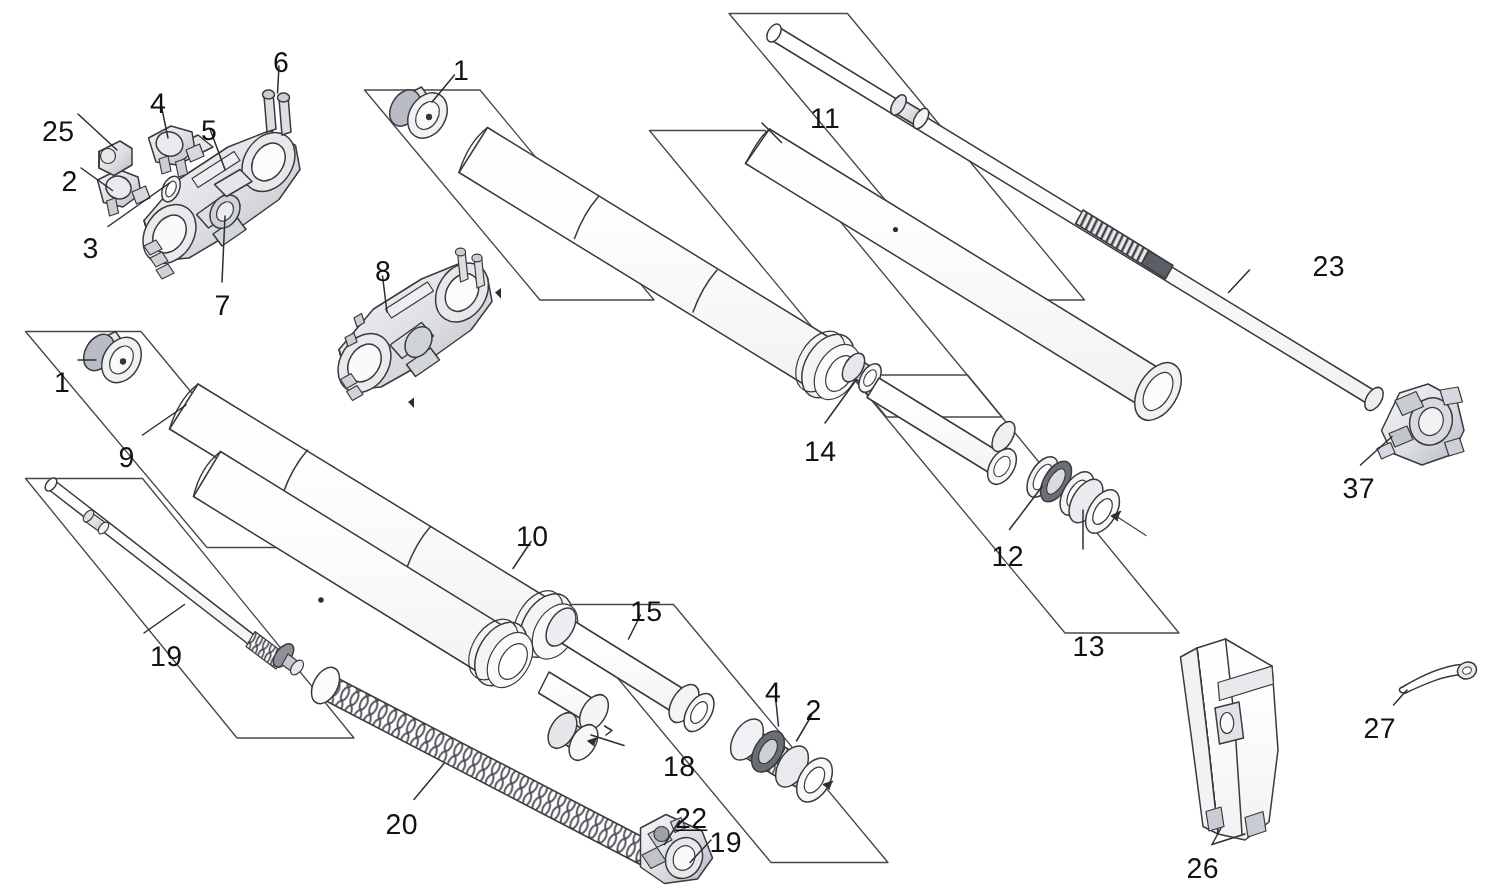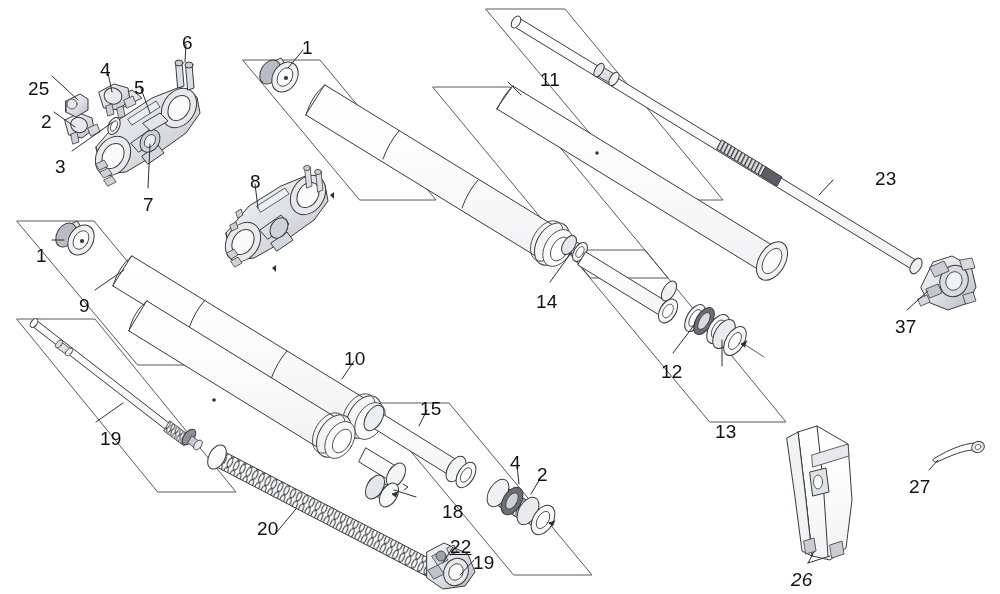--- a/index.html
+++ b/index.html
@@ -452,22 +452,22 @@
     <span class="callout" style="left:344px;top:349px;">10</span>
     <span class="callout" style="left:498px;top:70px;margin-left:42px;">11</span>
     <span class="callout" style="left:661px;top:362px;">12</span>
     <span class="callout" style="left:715px;top:375px;margin-top:47px;">13</span>
     <span class="callout" style="left:536px;top:292px;">14</span>
     <span class="callout" style="left:420px;top:399px;">15</span>
     <span class="callout" style="left:510px;top:453px;">4</span>
     <span class="callout" style="left:537px;top:465px;">2</span>
     <span class="callout" style="left:442px;top:502px;text-align:center;">18</span>
     <span class="callout" style="left:78px;top:429px;margin-left:22px;">19</span>
-    <span class="callout" style="left:257px;top:519px;">20</span>
+    <span class="callout" style="left:257px;top:541px;">20</span>
     <span class="callout" style="left:473px;top:553px;">19</span>
     <span class="callout" style="left:450px;top:537px;text-decoration:underline;">22</span>
     <span class="callout" style="left:830px;top:169px;margin-left:45px;">23</span>
     <span class="callout" style="left:895px;top:317px;">37</span>
-    <span class="callout" style="left:791px;top:570px;font-style:italic;">26</span>
+    <span class="callout" style="left:791px;top:570px;">26</span>
     <span class="callout" style="left:909px;top:477px;">27</span>
   </div>
 
 </div>
 
 </body></html>

